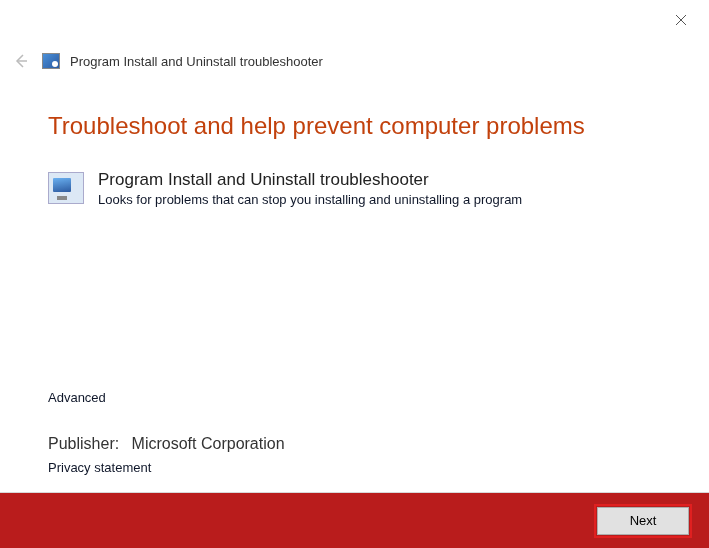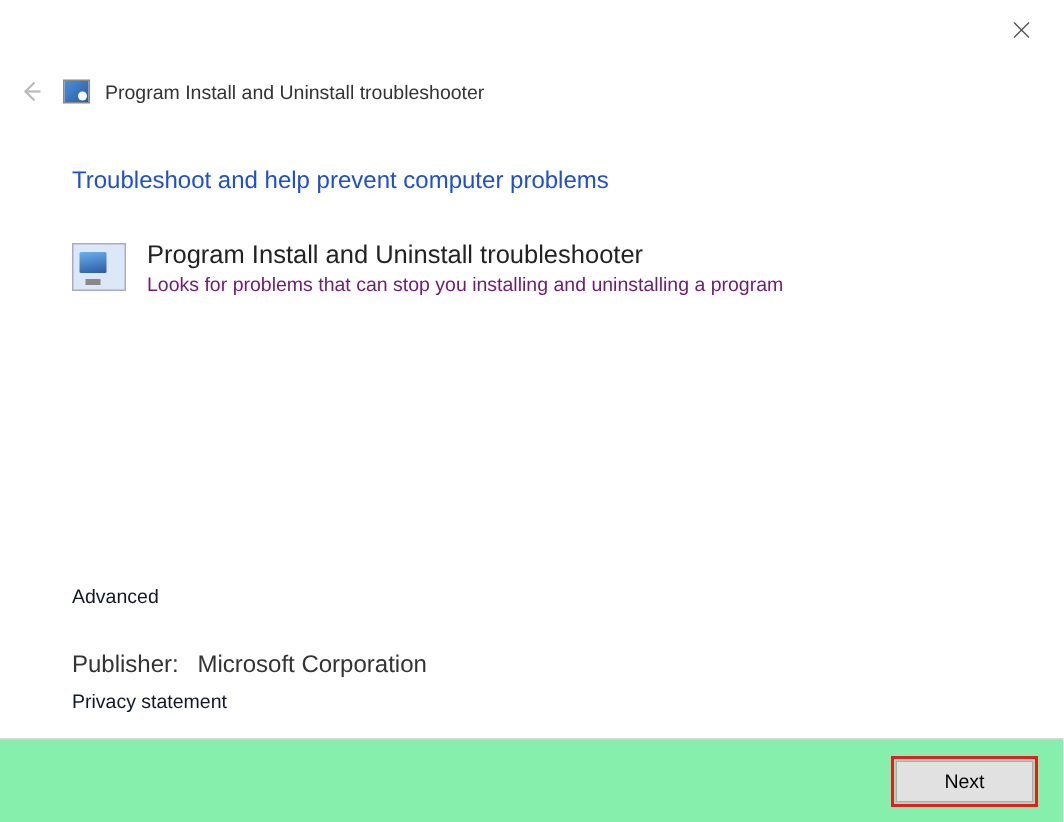--- a/index.html
+++ b/index.html
@@ -63,23 +63,23 @@
       font-size: 13px;
       color: #333;
     }
     .content-area {
       position: absolute;
       top: 112px;
       left: 48px;
       right: 40px;
     }
     .page-heading {
-      font-size: 16px;
+      font-size: 24px;
       font-weight: 400;
-      color: #1d4ed8;
+      color: #c2410c;
       margin-bottom: 30px;
     }
     .item-row {
       display: flex;
       gap: 14px;
       align-items: flex-start;
     }
     .item-icon {
       width: 36px;
       height: 32px;
@@ -108,21 +108,21 @@
       height: 4px;
       background: #888;
     }
     .item-title {
       font-size: 17px;
       color: #222;
       margin-bottom: 2px;
     }
     .item-desc {
       font-size: 13px;
-      color: #701a75;
+      color: #0f172a;
     }
     .bottom-links {
       position: absolute;
       left: 48px;
       top: 390px;
     }
     .link {
       color: #0f172a;
       font-size: 13px;
       cursor: pointer;
@@ -140,21 +140,21 @@
       left: 48px;
       top: 460px;
       text-align: right;
     }
     .footer-bar {
       position: absolute;
       left: 0;
       right: 0;
       bottom: 0;
       height: 56px;
-      background: #86efac;
+      background: #b91c1c;
       border-top: 1px solid #d8d8d8;
       display: flex;
       align-items: center;
       justify-content: flex-end;
       padding-right: 20px;
       gap: 10px;
     }
     .btn {
       min-width: 92px;
       height: 28px;

